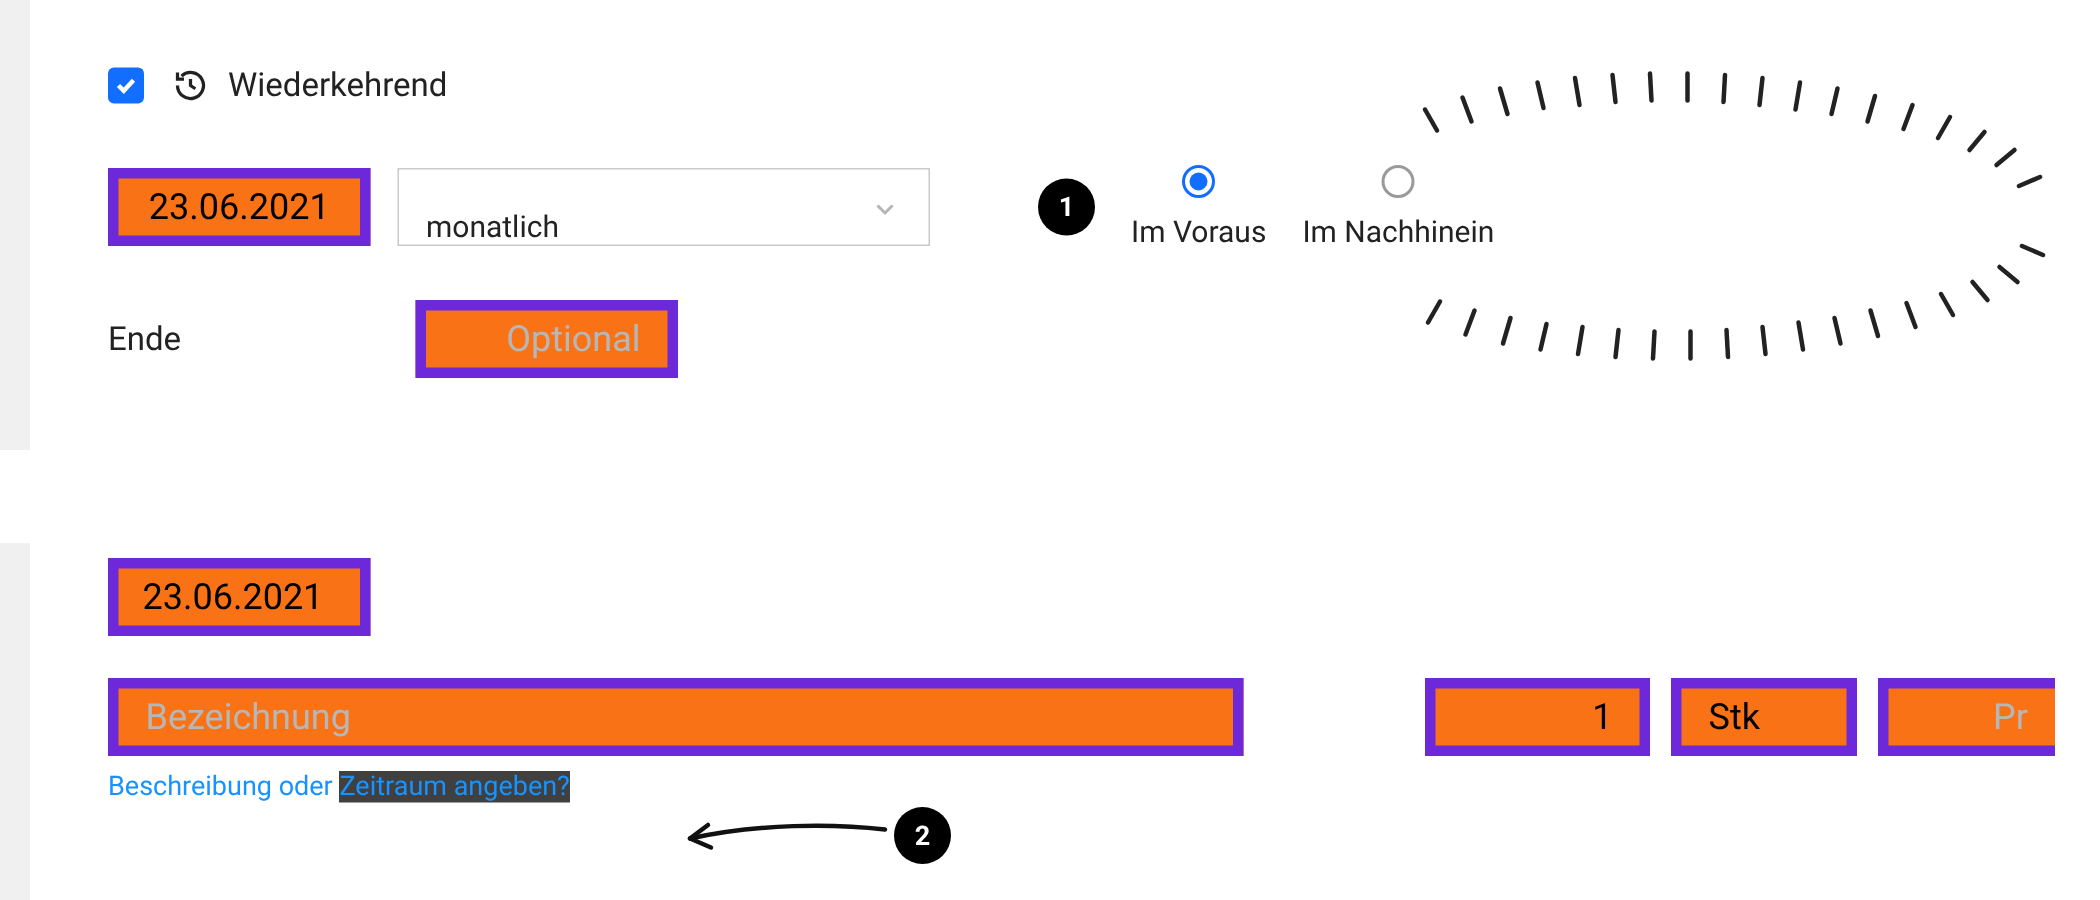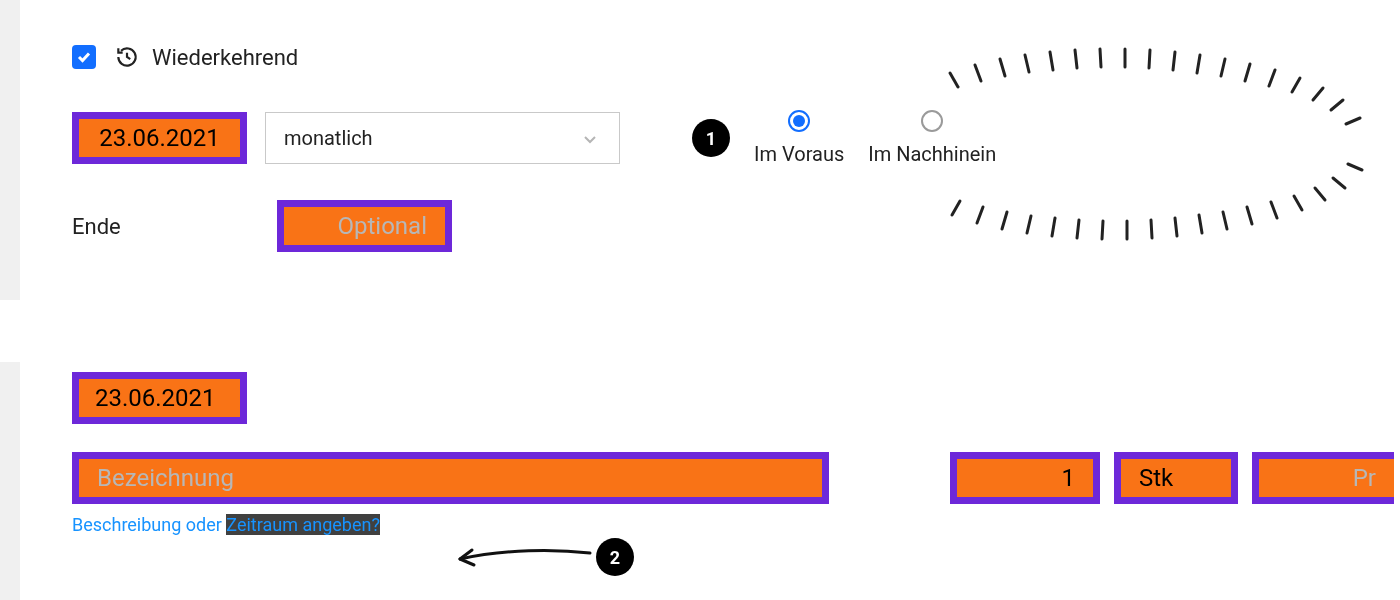--- a/index.html
+++ b/index.html
@@ -47,21 +47,21 @@
     }
     .input.date { width: 175px; text-align: center; }
     .input.date2 { width: 175px; text-align: left; padding: 0 16px; }
     .input::placeholder { color: #b7b7b7; }
     .select {
       position: relative;
       width: 355px;
       height: 52px;
       border: 1px solid #c9c9c9;
       margin-left: 18px;
-      display: flex; align-items: center;
+      display: flex; align-items: flex-end;
       padding: 0 18px;
       cursor: pointer;
     }
     .select .chev {
       position: absolute; right: 20px; top: 50%; transform: translateY(-50%);
       width: 18px; height: 18px;
     }
     .select .chev svg { width: 100%; height: 100%; stroke: #b5b5b5; stroke-width: 2; fill: none; }
     .radio-group {
       margin-left: 72px;
@@ -106,21 +106,21 @@
     }
     .section2 {
       margin-top: 120px;
     }
     .desc-input {
       width: 757px;
     }
     .flex { display: flex; gap: 14px; margin-top: 28px; }
     .qty-input { width: 150px; text-align: right; }
     .unit-input { width: 124px; }
-    .price-input { width: 142px; text-align: right; border-right: none; }
+    .price-input { width: 118px; text-align: right; border-right: none; }
     .link-row { margin-top: 10px; font-size: 18px; }
     .link-row a { color: #1793ff; text-decoration: none; cursor: pointer; }
     .hl { background: #404040; }
     .arrow {
       position: absolute;
       pointer-events: none;
     }
   </style>
 </head>
 <body>

